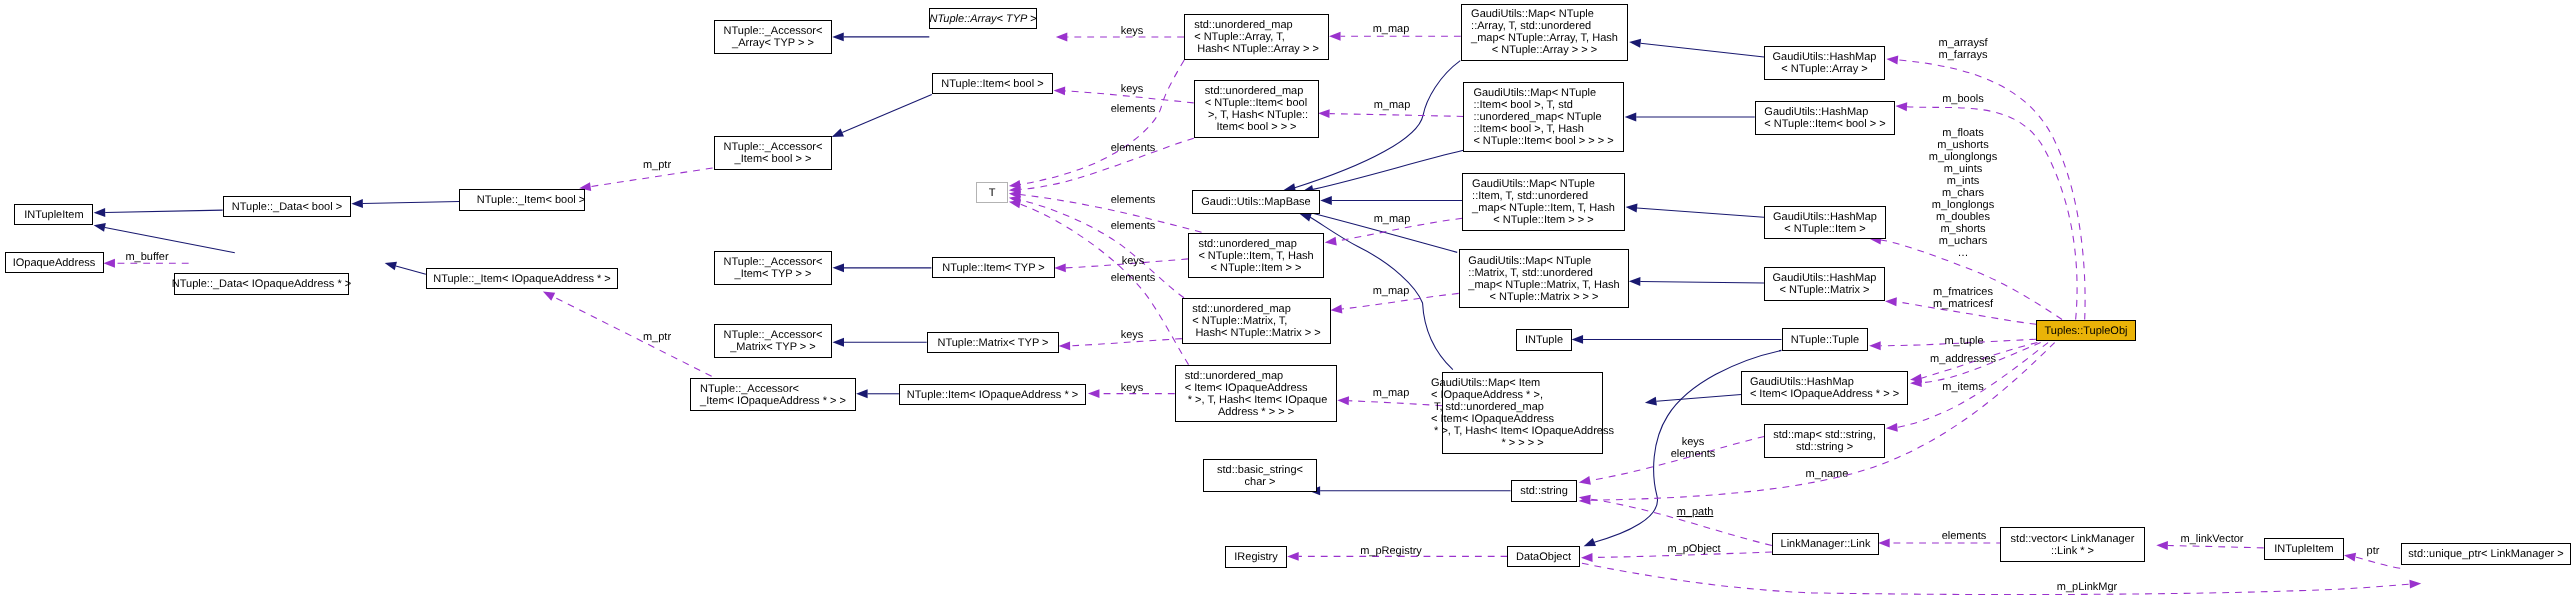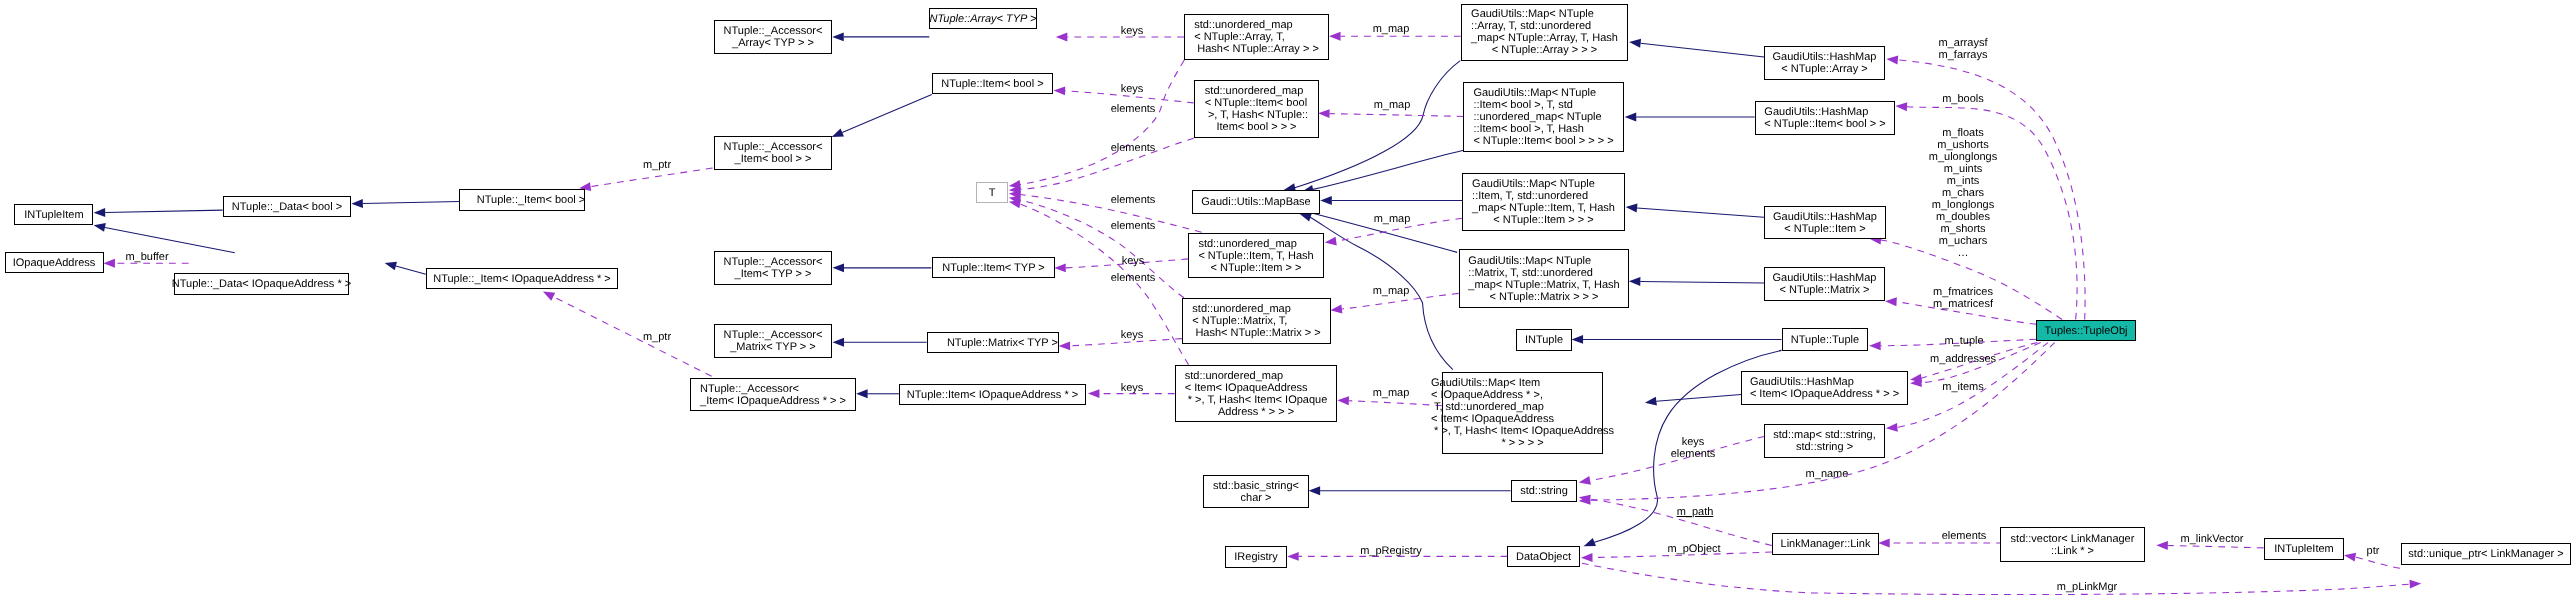--- a/index.html
+++ b/index.html
@@ -3,21 +3,21 @@
 <meta charset="utf-8">
 <style>
 html,body{margin:0;padding:0;background:#ffffff;}
 #page{position:relative;width:2576px;height:597px;background:#ffffff;overflow:hidden;
   font-family:"Liberation Sans",sans-serif;-webkit-font-smoothing:antialiased;
   text-rendering:geometricPrecision;}
 #edges{position:absolute;left:0;top:0;width:2576px;height:597px;}
 .node{position:absolute;box-sizing:border-box;border:0.8px solid #000000;background:#ffffff;
   display:flex;flex-direction:column;align-items:center;justify-content:center;
   font-size:11px;line-height:12px;color:#000000;white-space:pre;z-index:2;}
-.node.gray{background:#14b8a6;}
+.node.gray{background:#eab308;}
 .node.tbox{border:0.8px solid #b3b3b3;background:#ffffff;}
 .nlabel{display:block;text-align:left;}
 .nlabel span{display:block;}
 .nlabel span:last-child{text-align:center;}
 .elabel{position:absolute;font-size:11px;line-height:12px;color:#000000;white-space:pre;
   transform:translate(-50%,-50%);text-align:center;z-index:3;}
 .elabel span{display:block;}
 .ep{fill:none;stroke-width:1.3;}
 .ep.solid{stroke:#191970;}
 .ep.dashed{stroke:#9a32cd;stroke-dasharray:8.3 7.3;}
@@ -151,21 +151,21 @@
       <div class="node" style="left: 174px; top: 252px; width: 175px; height: 21.6px; margin-top: 21px;"><div class="nlabel"><span>NTuple::_Data&lt; IOpaqueAddress * &gt;</span></div></div>
       <div class="node" style="left: 459px; top: 189px; width: 126px; height: 21.5px; padding-left: 18px;"><div class="nlabel"><span>NTuple::_Item&lt; bool &gt;</span></div></div>
       <div class="node" style="left: 426px; top: 268px; width: 192px; height: 21px;"><div class="nlabel"><span>NTuple::_Item&lt; IOpaqueAddress * &gt;</span></div></div>
       <div class="node" style="left: 714px; top: 20.4px; width: 118px; height: 34px;"><div class="nlabel"><span>NTuple::_Accessor&lt;</span><span>_Array&lt; TYP &gt; &gt;</span></div></div>
       <div class="node" style="left: 929px; top: 8px; width: 108px; height: 21.4px; font-style: italic;"><div class="nlabel"><span>NTuple::Array&lt; TYP &gt;</span></div></div>
       <div class="node" style="left: 932px; top: 73px; width: 121px; height: 21.4px;"><div class="nlabel"><span>NTuple::Item&lt; bool &gt;</span></div></div>
       <div class="node" style="left: 714px; top: 136px; width: 118px; height: 34px;"><div class="nlabel"><span>NTuple::_Accessor&lt;</span><span>_Item&lt; bool &gt; &gt;</span></div></div>
       <div class="node" style="left: 714px; top: 251px; width: 118px; height: 34px;"><div class="nlabel"><span>NTuple::_Accessor&lt;</span><span>_Item&lt; TYP &gt; &gt;</span></div></div>
       <div class="node" style="left: 932px; top: 257px; width: 123px; height: 21.4px;"><div class="nlabel"><span>NTuple::Item&lt; TYP &gt;</span></div></div>
       <div class="node" style="left: 714px; top: 324px; width: 118px; height: 34px;"><div class="nlabel"><span>NTuple::_Accessor&lt;</span><span>_Matrix&lt; TYP &gt; &gt;</span></div></div>
-      <div class="node" style="left: 927px; top: 332px; width: 132px; height: 21.4px; align-items: flex-end;"><div class="nlabel"><span>NTuple::Matrix&lt; TYP &gt;</span></div></div>
+      <div class="node" style="left: 927px; top: 332px; width: 132px; height: 21.4px;"><div class="nlabel"><span>NTuple::Matrix&lt; TYP &gt;</span></div></div>
       <div class="node" style="left: 690px; top: 378px; width: 166px; height: 33px;"><div class="nlabel"><span>NTuple::_Accessor&lt;</span><span>_Item&lt; IOpaqueAddress * &gt; &gt;</span></div></div>
       <div class="node" style="left: 899px; top: 384px; width: 187px; height: 21.4px;"><div class="nlabel"><span>NTuple::Item&lt; IOpaqueAddress * &gt;</span></div></div>
       <div class="node tbox" style="left: 976px; top: 182px; width: 32px; height: 21px;"><div class="nlabel"><span>T</span></div></div>
       <div class="node" style="left: 1184px; top: 14.2px; width: 145px; height: 46px;"><div class="nlabel"><span>std::unordered_map</span><span>&lt; NTuple::Array, T,</span><span> Hash&lt; NTuple::Array &gt; &gt;</span></div></div>
       <div class="node" style="left: 1194px; top: 80px; width: 125px; height: 58px;"><div class="nlabel"><span>std::unordered_map</span><span>&lt; NTuple::Item&lt; bool</span><span> &gt;, T, Hash&lt; NTuple::</span><span>Item&lt; bool &gt; &gt; &gt;</span></div></div>
       <div class="node" style="left: 1188px; top: 233px; width: 136px; height: 45px;"><div class="nlabel"><span>std::unordered_map</span><span>&lt; NTuple::Item, T, Hash</span><span>&lt; NTuple::Item &gt; &gt;</span></div></div>
       <div class="node" style="left: 1182px; top: 298px; width: 149px; height: 46px;"><div class="nlabel"><span>std::unordered_map</span><span>&lt; NTuple::Matrix, T,</span><span> Hash&lt; NTuple::Matrix &gt; &gt;</span></div></div>
       <div class="node" style="left: 1175px; top: 365px; width: 162px; height: 57px;"><div class="nlabel"><span>std::unordered_map</span><span>&lt; Item&lt; IOpaqueAddress</span><span> * &gt;, T, Hash&lt; Item&lt; IOpaque</span><span>Address * &gt; &gt; &gt;</span></div></div>
       <div class="node" style="left: 1192px; top: 190px; width: 128px; height: 23.5px;"><div class="nlabel"><span>Gaudi::Utils::MapBase</span></div></div>
       <div class="node" style="left: 1461px; top: 3.9px; width: 167px; height: 57px;"><div class="nlabel"><span>GaudiUtils::Map&lt; NTuple</span><span>::Array, T, std::unordered</span><span>_map&lt; NTuple::Array, T, Hash</span><span>&lt; NTuple::Array &gt; &gt; &gt;</span></div></div>
@@ -174,21 +174,21 @@
       <div class="node" style="left: 1459px; top: 249px; width: 170px; height: 59px;"><div class="nlabel"><span>GaudiUtils::Map&lt; NTuple</span><span>::Matrix, T, std::unordered</span><span>_map&lt; NTuple::Matrix, T, Hash</span><span>&lt; NTuple::Matrix &gt; &gt; &gt;</span></div></div>
       <div class="node" style="left: 1442px; top: 372px; width: 161px; height: 82px;"><div class="nlabel"><span>GaudiUtils::Map&lt; Item</span><span>&lt; IOpaqueAddress * &gt;,</span><span> T, std::unordered_map</span><span>&lt; Item&lt; IOpaqueAddress</span><span> * &gt;, T, Hash&lt; Item&lt; IOpaqueAddress</span><span>* &gt; &gt; &gt; &gt;</span></div></div>
       <div class="node" style="left: 1764px; top: 46px; width: 121px; height: 34px;"><div class="nlabel"><span>GaudiUtils::HashMap</span><span>&lt; NTuple::Array &gt;</span></div></div>
       <div class="node" style="left: 1755px; top: 101px; width: 140px; height: 34px;"><div class="nlabel"><span>GaudiUtils::HashMap</span><span>&lt; NTuple::Item&lt; bool &gt; &gt;</span></div></div>
       <div class="node" style="left: 1764px; top: 206px; width: 122px; height: 33px;"><div class="nlabel"><span>GaudiUtils::HashMap</span><span>&lt; NTuple::Item &gt;</span></div></div>
       <div class="node" style="left: 1764px; top: 267px; width: 121px; height: 34px;"><div class="nlabel"><span>GaudiUtils::HashMap</span><span>&lt; NTuple::Matrix &gt;</span></div></div>
       <div class="node" style="left: 1516px; top: 329px; width: 56px; height: 21.6px;"><div class="nlabel"><span>INTuple</span></div></div>
       <div class="node" style="left: 1782px; top: 328px; width: 86px; height: 23px;"><div class="nlabel"><span>NTuple::Tuple</span></div></div>
       <div class="node" style="left: 1741px; top: 371px; width: 167px; height: 34px;"><div class="nlabel"><span>GaudiUtils::HashMap</span><span>&lt; Item&lt; IOpaqueAddress * &gt; &gt;</span></div></div>
       <div class="node" style="left: 1764px; top: 424px; width: 121px; height: 34px;"><div class="nlabel"><span>std::map&lt; std::string,</span><span>std::string &gt;</span></div></div>
-      <div class="node" style="left: 1203px; top: 475px; width: 106px; height: 33px;"><div class="nlabel"><span>std::basic_string&lt;</span><span>char &gt;</span></div></div>
+      <div class="node" style="left: 1203px; top: 459px; width: 114px; height: 33px;"><div class="nlabel"><span>std::basic_string&lt;</span><span>char &gt;</span></div></div>
       <div class="node" style="left: 1511px; top: 480px; width: 66px; height: 21.7px;"><div class="nlabel"><span>std::string</span></div></div>
       <div class="node" style="left: 1225px; top: 546px; width: 62px; height: 22px;"><div class="nlabel"><span>IRegistry</span></div></div>
       <div class="node" style="left: 1507px; top: 546px; width: 73px; height: 21.3px;"><div class="nlabel"><span>DataObject</span></div></div>
       <div class="node" style="left: 1772px; top: 533px; width: 107px; height: 22px;"><div class="nlabel"><span>LinkManager::Link</span></div></div>
       <div class="node gray" style="left: 2036px; top: 320px; width: 100px; height: 21.4px;"><div class="nlabel"><span>Tuples::TupleObj</span></div></div>
       <div class="node" style="left: 2000px; top: 527px; width: 145px; height: 35px;"><div class="nlabel"><span>std::vector&lt; LinkManager</span><span>::Link * &gt;</span></div></div>
       <div class="node" style="left: 2264px; top: 538px; width: 80px; height: 22px;"><div class="nlabel"><span>INTupleItem</span></div></div>
       <div class="node" style="left: 2401px; top: 543px; width: 170px; height: 22px;"><div class="nlabel"><span>std::unique_ptr&lt; LinkManager &gt;</span></div></div>
     </div>
   <div id="labels">

